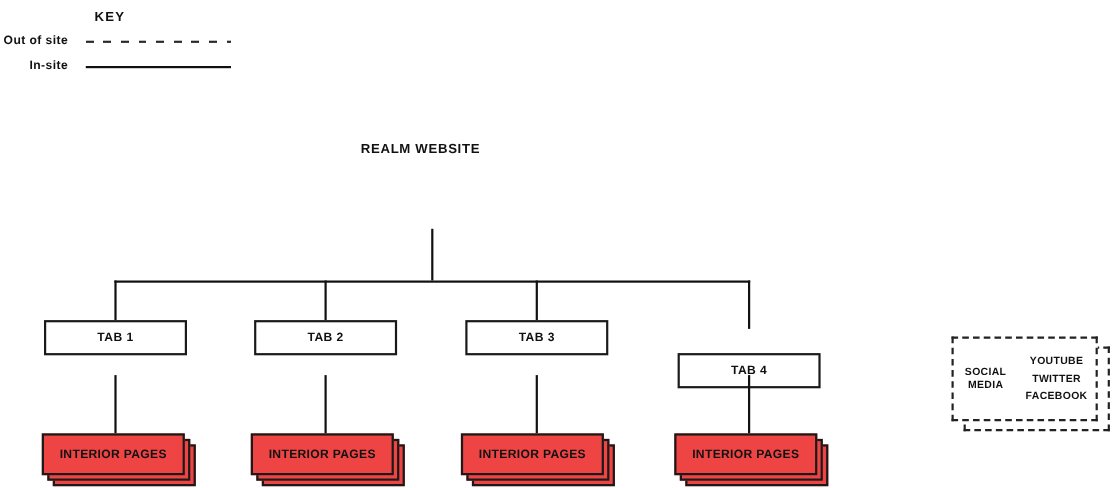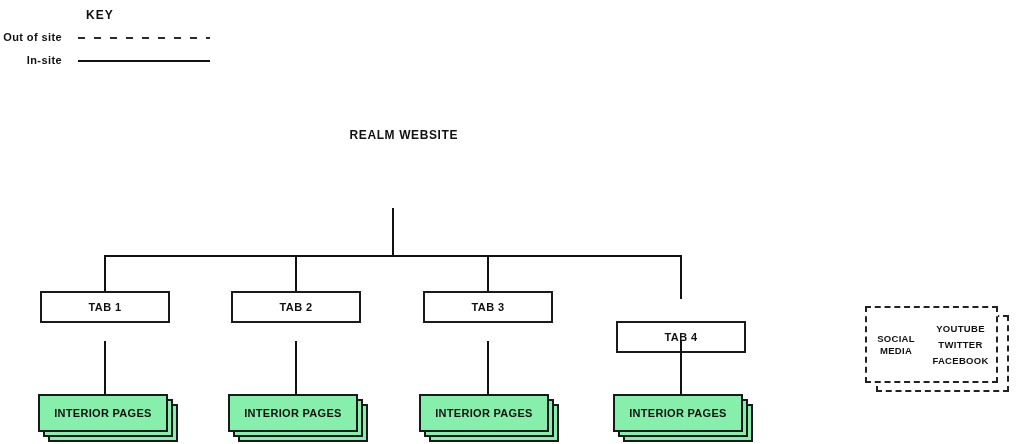--- a/index.html
+++ b/index.html
@@ -20,21 +20,21 @@
   .key-label-out { top: 31px; }
   .key-label-in  { top: 54px; text-align: right; }
   .key-line { position: absolute; left: 78px; width: 132px; height: 2px; }
   .key-line-dashed {
     top: 37px;
     background: repeating-linear-gradient(90deg, #2b2b2b 0, #2b2b2b 7px, transparent 7px, transparent 16px);
   }
   .key-line-solid { top: 60px; background: #111111; }
 
   
-  .diagram-title { left: 328px; top: 128px; width: 130px; text-align: right; font-size: 12px; letter-spacing: 0.6px; }
+  .diagram-title { left: 328px; top: 128px; width: 130px; text-align: left; font-size: 12px; letter-spacing: 0.6px; }
 
   
   .node {
     position: absolute;
     box-sizing: border-box;
     border: 2px solid #1a1a1a;
     background: #ffffff;
     display: flex;
     align-items: center;
     justify-content: center;
@@ -58,21 +58,21 @@
   .stack { position: absolute; top: 394px; width: 141px; height: 49px; }
   .stack-1 { left: 38px; }
   .stack-2 { left: 228px; }
   .stack-3 { left: 419px; }
   .stack-4 { left: 613px; }
   .sheet {
     position: absolute;
     width: 130px; height: 38px;
     box-sizing: border-box;
     border: 2px solid #1a1a1a;
-    background: #86efac;
+    background: #ef4444;
   }
   .sheet-back2 { left: 10px; top: 10px; }
   .sheet-back1 { left: 5px;  top: 5px; }
   .sheet-front {
     left: 0; top: 0;
     display: flex; align-items: center; justify-content: center;
     font-weight: bold; font-size: 11px; letter-spacing: 0.3px;
   }
 
   

